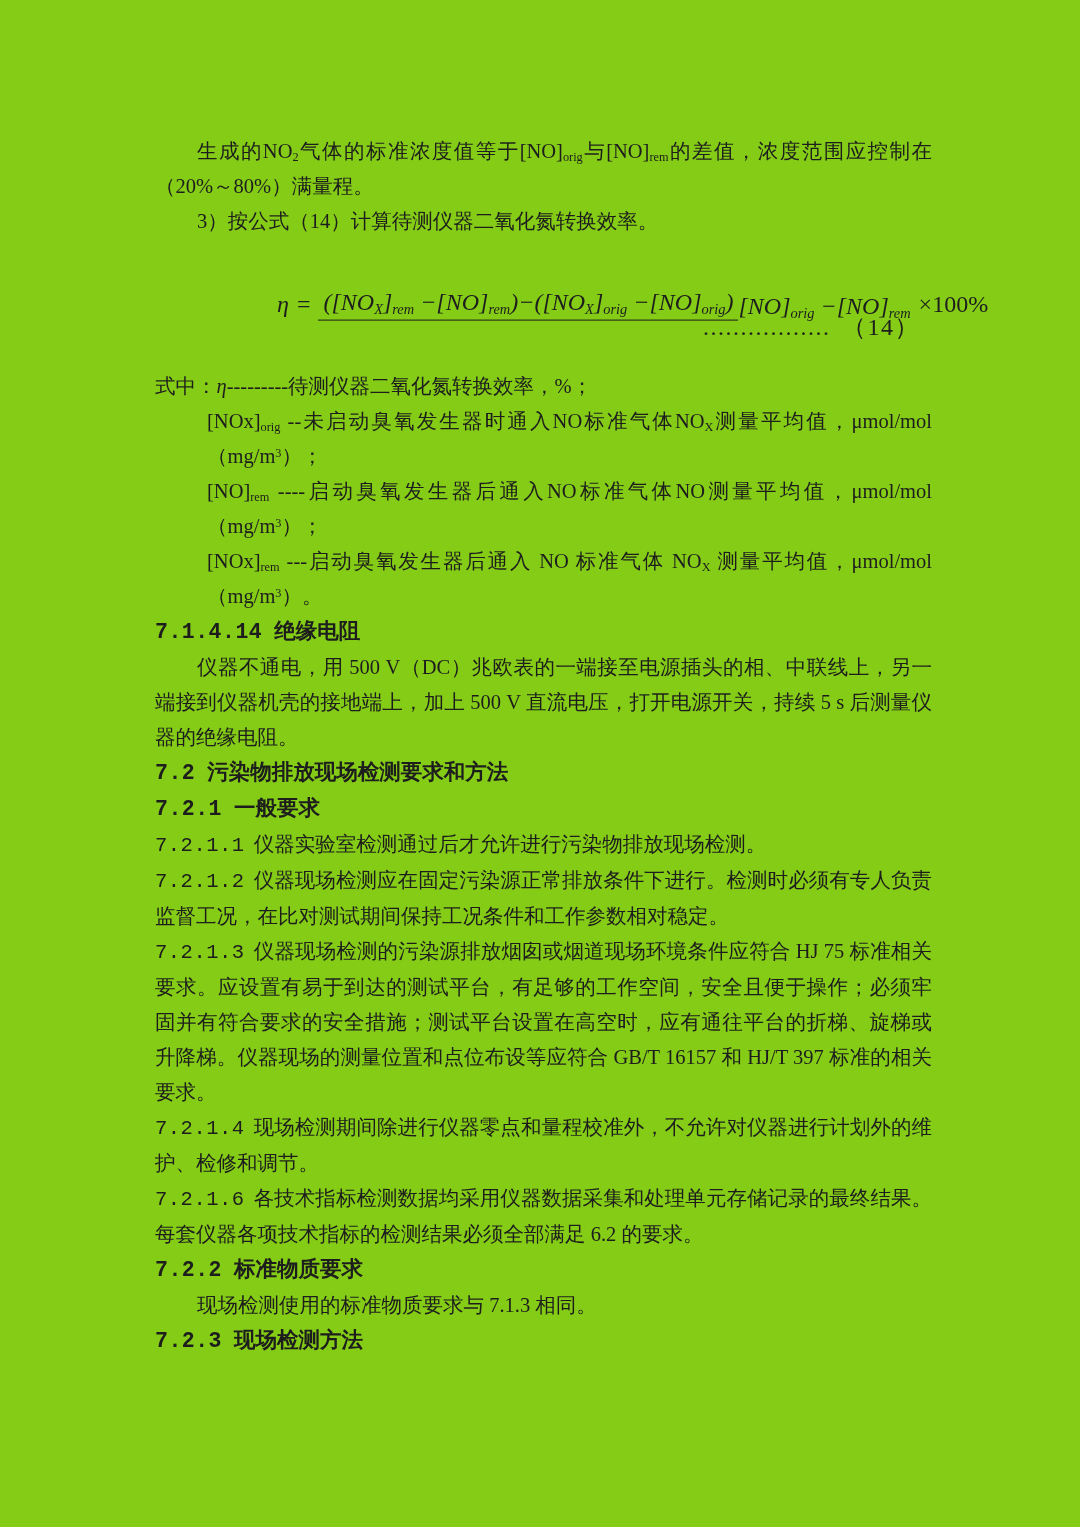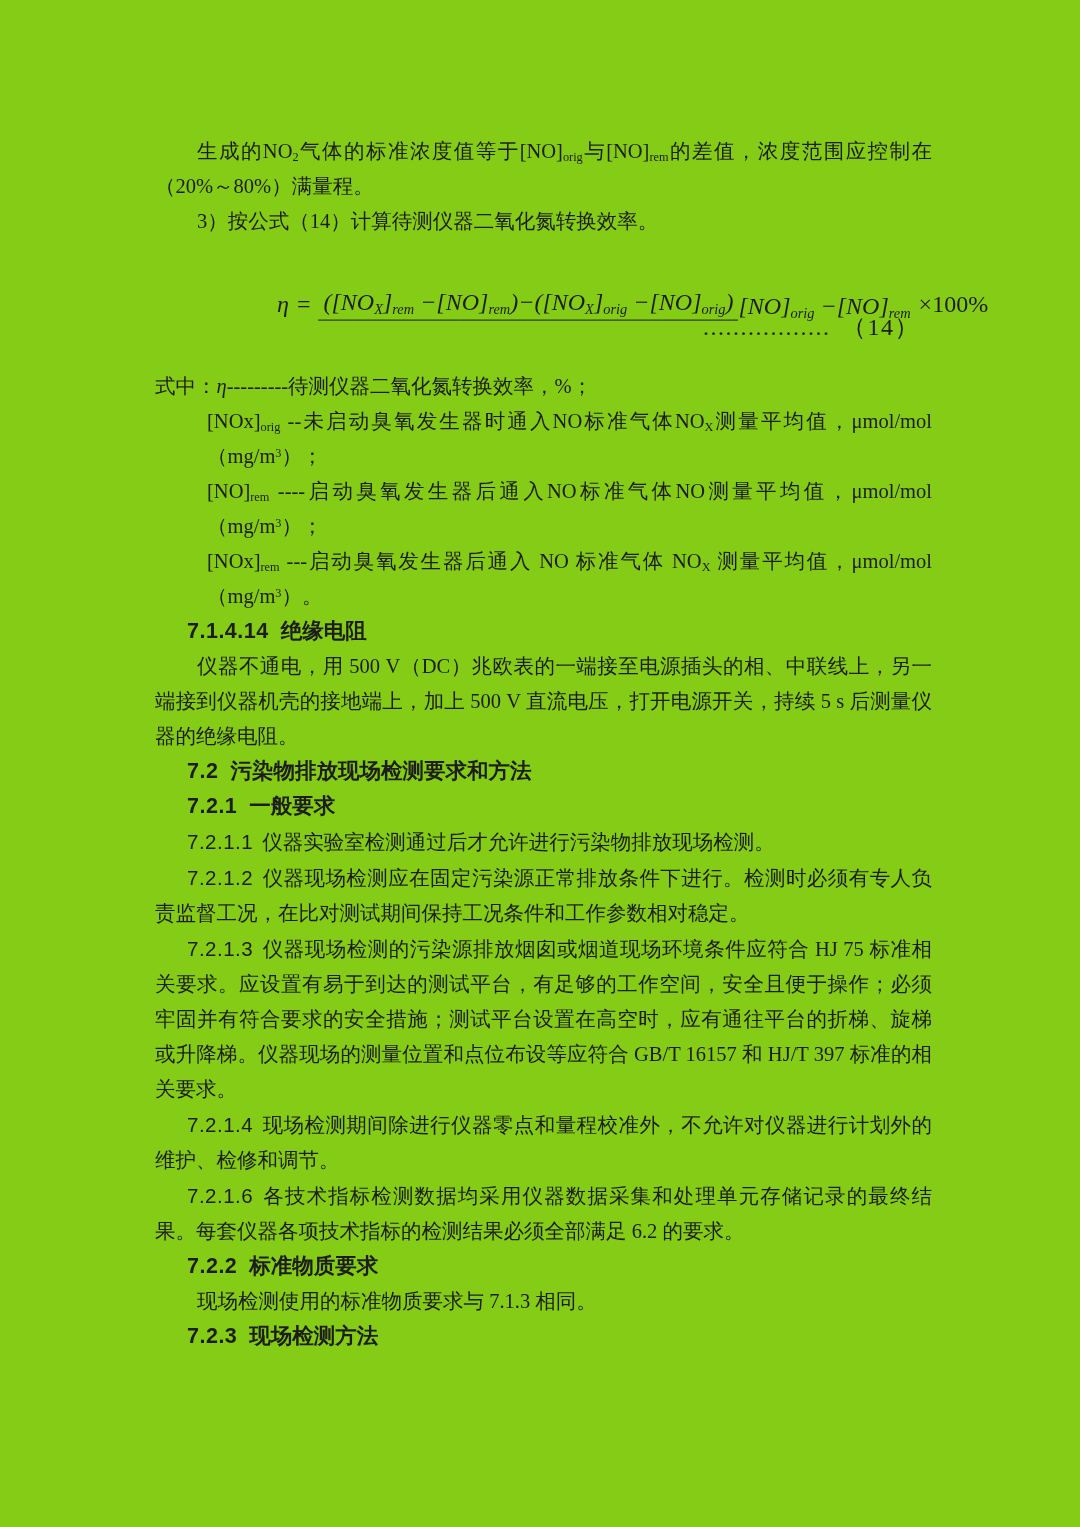--- a/index.html
+++ b/index.html
@@ -17,22 +17,22 @@
   }
   .blk{margin:0;text-align:justify;}
   .indent{text-indent:42px;}
   .def{padding-left:52px;}
   .heading{
     font-family:"Liberation Sans","DejaVu Sans",sans-serif;
     font-weight:bold;font-size:21.5px;
   }
   .heading .secnum{font-weight:bold;margin-right:12px;}
   .secnum{
-    font-family:Liberation Sans, sans-serif;
-    margin-right:9px;letter-spacing:0.5px;margin-left:32px;
+    font-family:Liberation Mono, monospace;
+    margin-right:9px;letter-spacing:0.5px;
   }
   sub{font-size:0.6em;vertical-align:-0.28em;line-height:0;}
   sup{font-size:0.6em;vertical-align:0.5em;line-height:0;}
   .it{font-style:italic;font-family:"Liberation Serif","DejaVu Serif",serif;}
   
   .formula-row{position:relative;height:122px;margin:4px 0;}
   .formula-main{
     position:absolute;left:122px;top:50%;transform:translateY(-50%);
     display:flex;align-items:center;gap:8px;
     font-family:"Liberation Serif","DejaVu Serif",serif;

